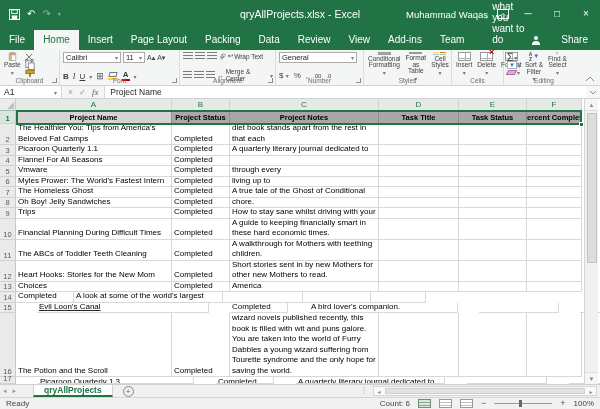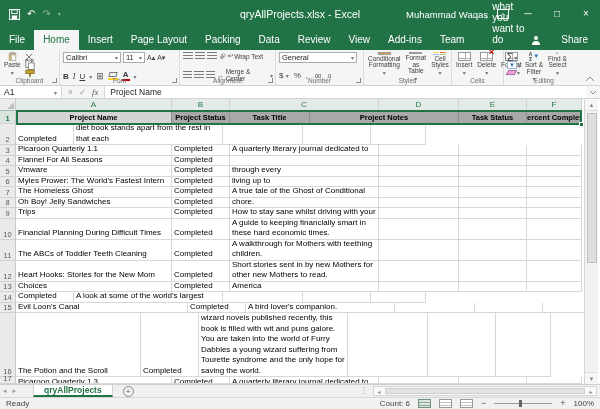--- a/index.html
+++ b/index.html
@@ -401,27 +401,30 @@
           <div class="colcell" style="width: 68px;">E</div>
           <div class="colcell" style="width: 55px;">F</div>
         </div>
     </div>
     <div class="gridwrap">
       <div id="grid-rows">
           <div class="grow hrow2">
             <div class="gut sel">1</div>
             <div class="cell hcell activecell" style="width: 156px;">Project Name</div>
             <div class="cell hcell" style="width: 58px;">Project Status</div>
+            <div class="cell hcell" style="width: 149px;">Project Notes</div>
             <div class="cell hcell" style="width: 80px;">Task Title</div>
-            <div class="cell hcell" style="width: 149px;">Project Notes</div>
             <div class="cell hcell" style="width: 68px;">Task Status</div>
             <div class="cell hcell" style="width: 55px;">Percent Complete</div>
           </div>
           <div class="grow" style="height: 21px;">
             <div class="gut">2</div>
+            <div class="cell c0" style="width: 156px;">
+              <div class="in">The Healthier You: Tips from America's Beloved Fat Camps</div>
+            </div>
             <div class="cell c1" style="width: 58px;">
               <div class="in">Completed</div>
             </div>
             <div class="cell c2" style="width: 149px;">
               <div class="in">Yet another guide to staying healthy, this diet book stands apart from the rest in that each</div>
             </div>
             <div class="cell c3" style="width: 80px;">
               <div class="in"></div>
             </div>
             <div class="cell c4" style="width: 68px;">
@@ -673,63 +676,63 @@
             <div class="cell c3" style="width: 80px;">
               <div class="in"></div>
             </div>
             <div class="cell c4" style="width: 68px;">
               <div class="in"></div>
             </div>
             <div class="cell c5" style="width: 55px;">
               <div class="in"></div>
             </div>
           </div>
-          <div class="grow" style="height: 10.5px;">
+          <div class="grow" style="height: 10.5px; gap: 21px;">
             <div class="gut">15</div>
-            <div class="cell c0" style="width: 172px;">
+            <div class="cell c0" style="width: 172px; text-decoration: underline;">
               <div class="in">Evil Loon's Canal</div>
             </div>
             <div class="cell c1" style="width: 58px;">
               <div class="in">Completed</div>
             </div>
             <div class="cell c2" style="width: 149px;">
               <div class="in">A bird lover's companion.</div>
             </div>
             <div class="cell c3" style="width: 80px;">
               <div class="in"></div>
             </div>
             <div class="cell c4" style="width: 68px;">
               <div class="in"></div>
             </div>
             <div class="cell c5" style="width: 55px;">
               <div class="in"></div>
             </div>
           </div>
           <div class="grow" style="height: 64px;">
             <div class="gut">16</div>
-            <div class="cell c0" style="width: 125px;">
+            <div class="cell c0" style="width: 156px;">
               <div class="in">The Potion and the Scroll</div>
             </div>
             <div class="cell c1" style="width: 58px;">
               <div class="in">Completed</div>
             </div>
             <div class="cell c2" style="width: 149px;">
               <div class="in">Following the style of other popular wizard novels published recently, this book is filled with wit and puns galore. You are taken into the world of Furry Dabbles a young wizard suffering from Tourette syndrome and the only hope for saving the world.</div>
             </div>
             <div class="cell c3" style="width: 80px;">
               <div class="in"></div>
             </div>
             <div class="cell c4" style="width: 68px;">
               <div class="in"></div>
             </div>
             <div class="cell c5" style="width: 55px;">
               <div class="in"></div>
             </div>
           </div>
-          <div class="grow clip" style="height: 7px;">
+          <div class="grow clip" style="height: 7px; gap: 22px;">
             <div class="gut">17</div>
             <div class="cell c0" style="width: 156px;">
               <div class="in">Picaroon Quarterly 1.3</div>
             </div>
             <div class="cell c1" style="width: 58px;">
               <div class="in">Completed</div>
             </div>
             <div class="cell c2" style="width: 149px;">
               <div class="in">A quarterly literary journal dedicated to</div>
             </div>

